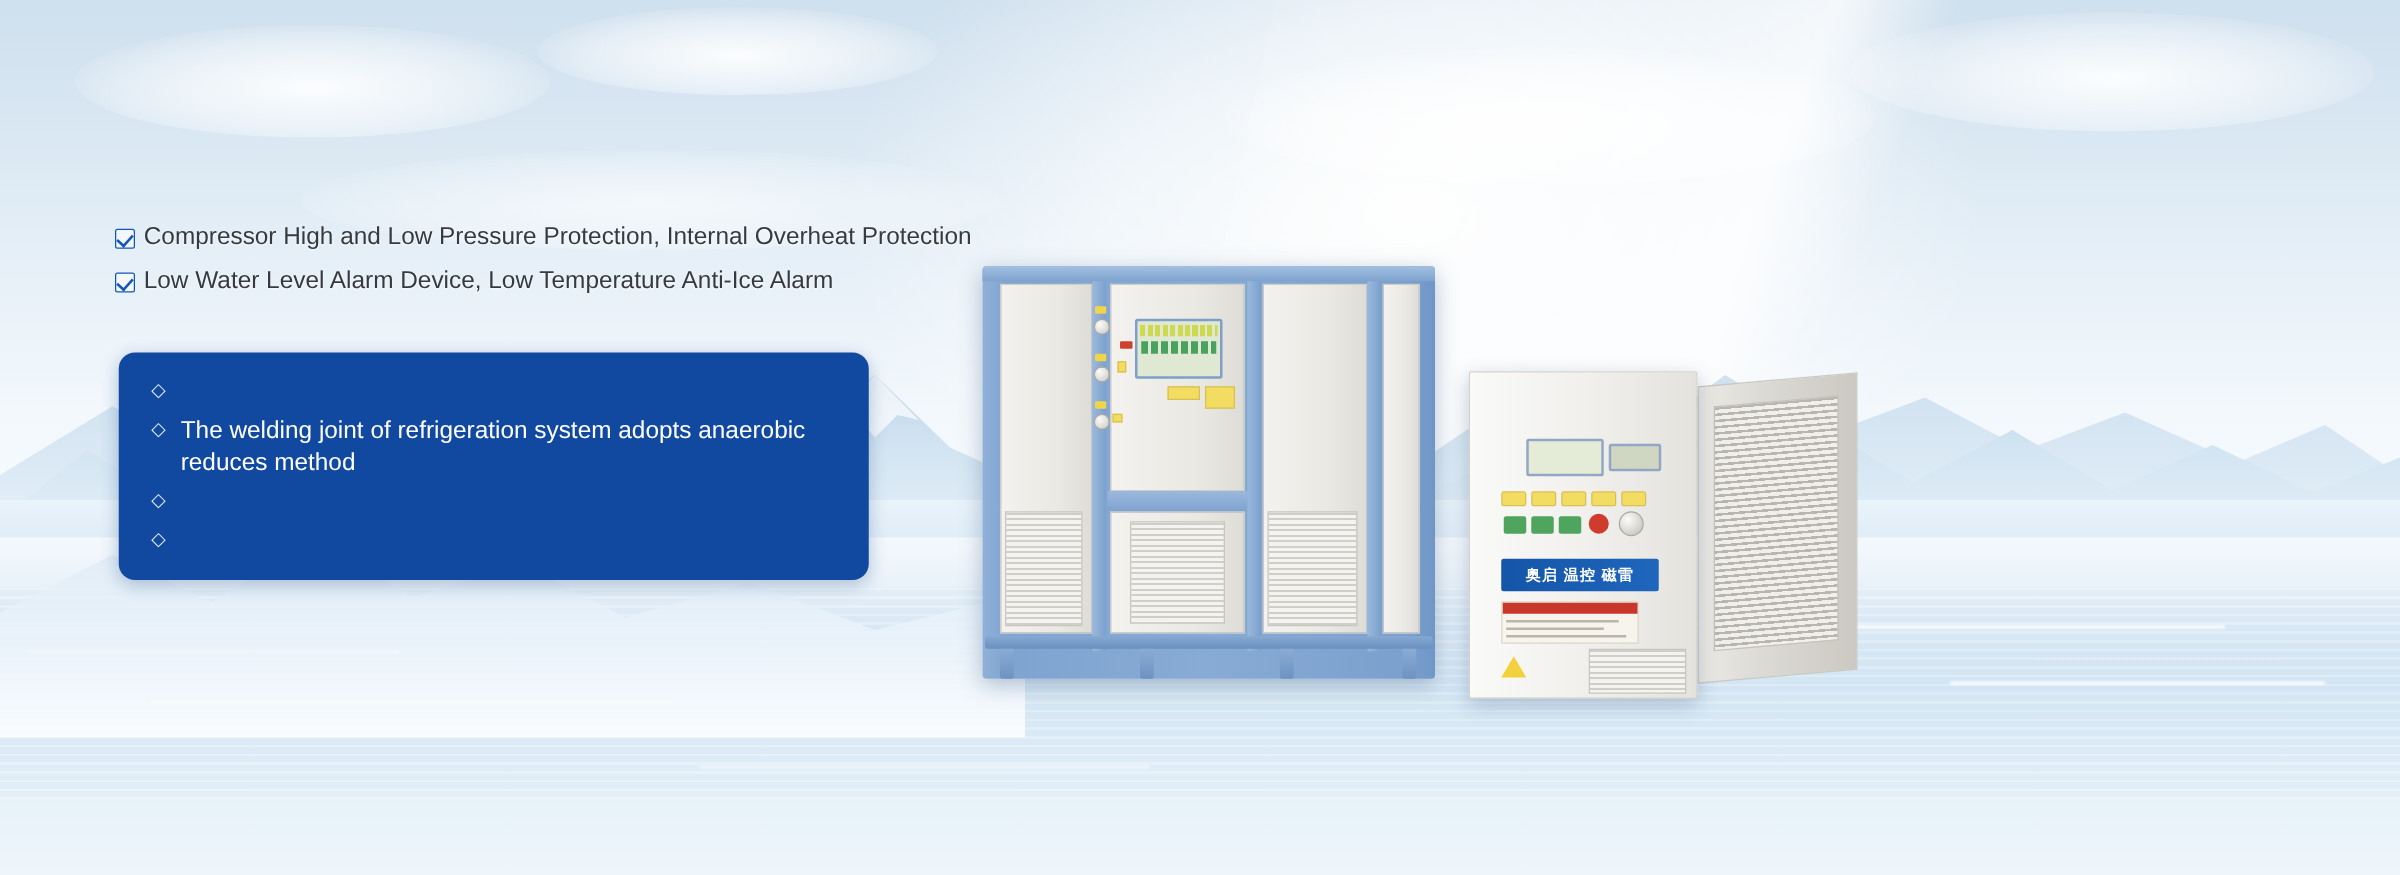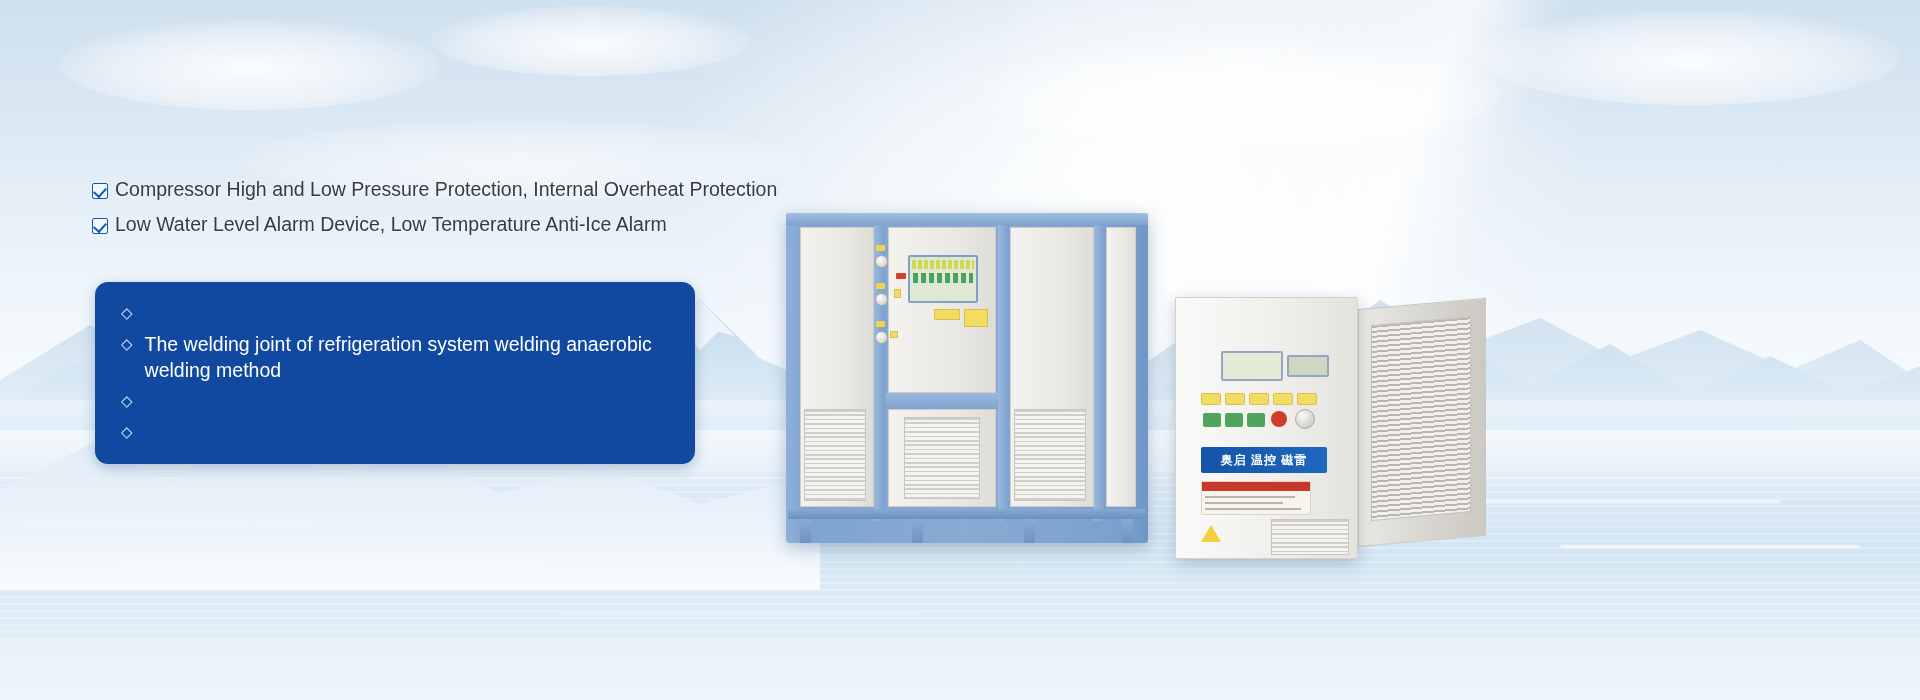--- a/index.html
+++ b/index.html
@@ -307,21 +307,21 @@
     <span>Compressor High and Low Pressure Protection, Internal Overheat Protection</span>
   </div>
 
   <div id="bluebox">
     <ul>
       <li>
         <span class="dia">◇</span>
       </li>
       <li>
         <span class="dia">◇</span>
-        <span>The welding joint of refrigeration system welding anaerobic welding method</span>
+        <span>The welding joint of refrigeration system adopts anaerobic reduces method</span>
       </li>
       <li>
         <span class="dia">◇</span>
       </li>
       <li>
         <span class="dia">◇</span>
       </li>
     </ul>
   </div>
 </div>

